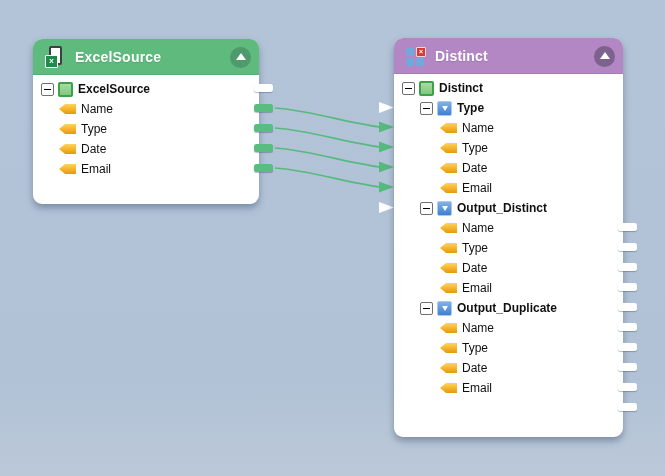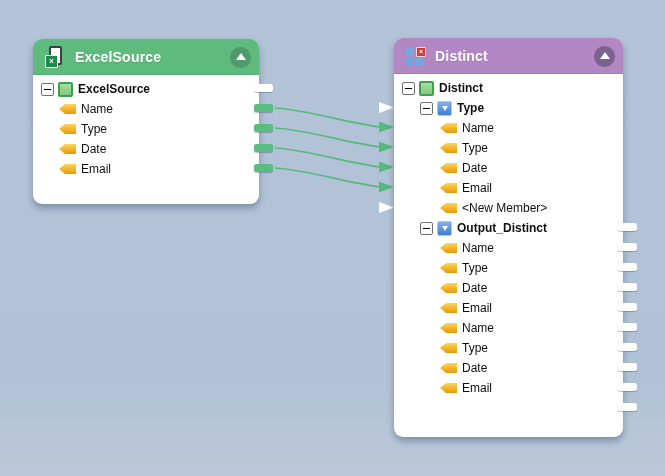--- a/index.html
+++ b/index.html
@@ -168,44 +168,45 @@
         <span class="lbl">Type</span>
       </div>
       <div class="trow pl2">
         <span class="tag"></span>
         <span class="lbl">Date</span>
       </div>
       <div class="trow pl2">
         <span class="tag"></span>
         <span class="lbl">Email</span>
       </div>
-      <div class="trow pl2">
-        <span class="tag"></span>
-        <span class="lbl">&lt;New Member&gt;</span>
-      </div>
       <div class="trow bold pl1">
         <span class="expander"></span>
         <span class="io-icon"></span>
         <span class="lbl">Output_Distinct</span>
       </div>
       <div class="trow pl2">
         <span class="tag"></span>
         <span class="lbl">Name</span>
       </div>
       <div class="trow pl2">
         <span class="tag"></span>
         <span class="lbl">Type</span>
       </div>
       <div class="trow pl2">
         <span class="tag"></span>
         <span class="lbl">Date</span>
       </div>
       <div class="trow pl2">
         <span class="tag"></span>
         <span class="lbl">Email</span>
+      </div>
+      <div class="trow bold pl1">
+        <span class="expander"></span>
+        <span class="io-icon"></span>
+        <span class="lbl">Output_Duplicate</span>
       </div>
       <div class="trow pl2">
         <span class="tag"></span>
         <span class="lbl">Name</span>
       </div>
       <div class="trow pl2">
         <span class="tag"></span>
         <span class="lbl">Type</span>
       </div>
       <div class="trow pl2">

